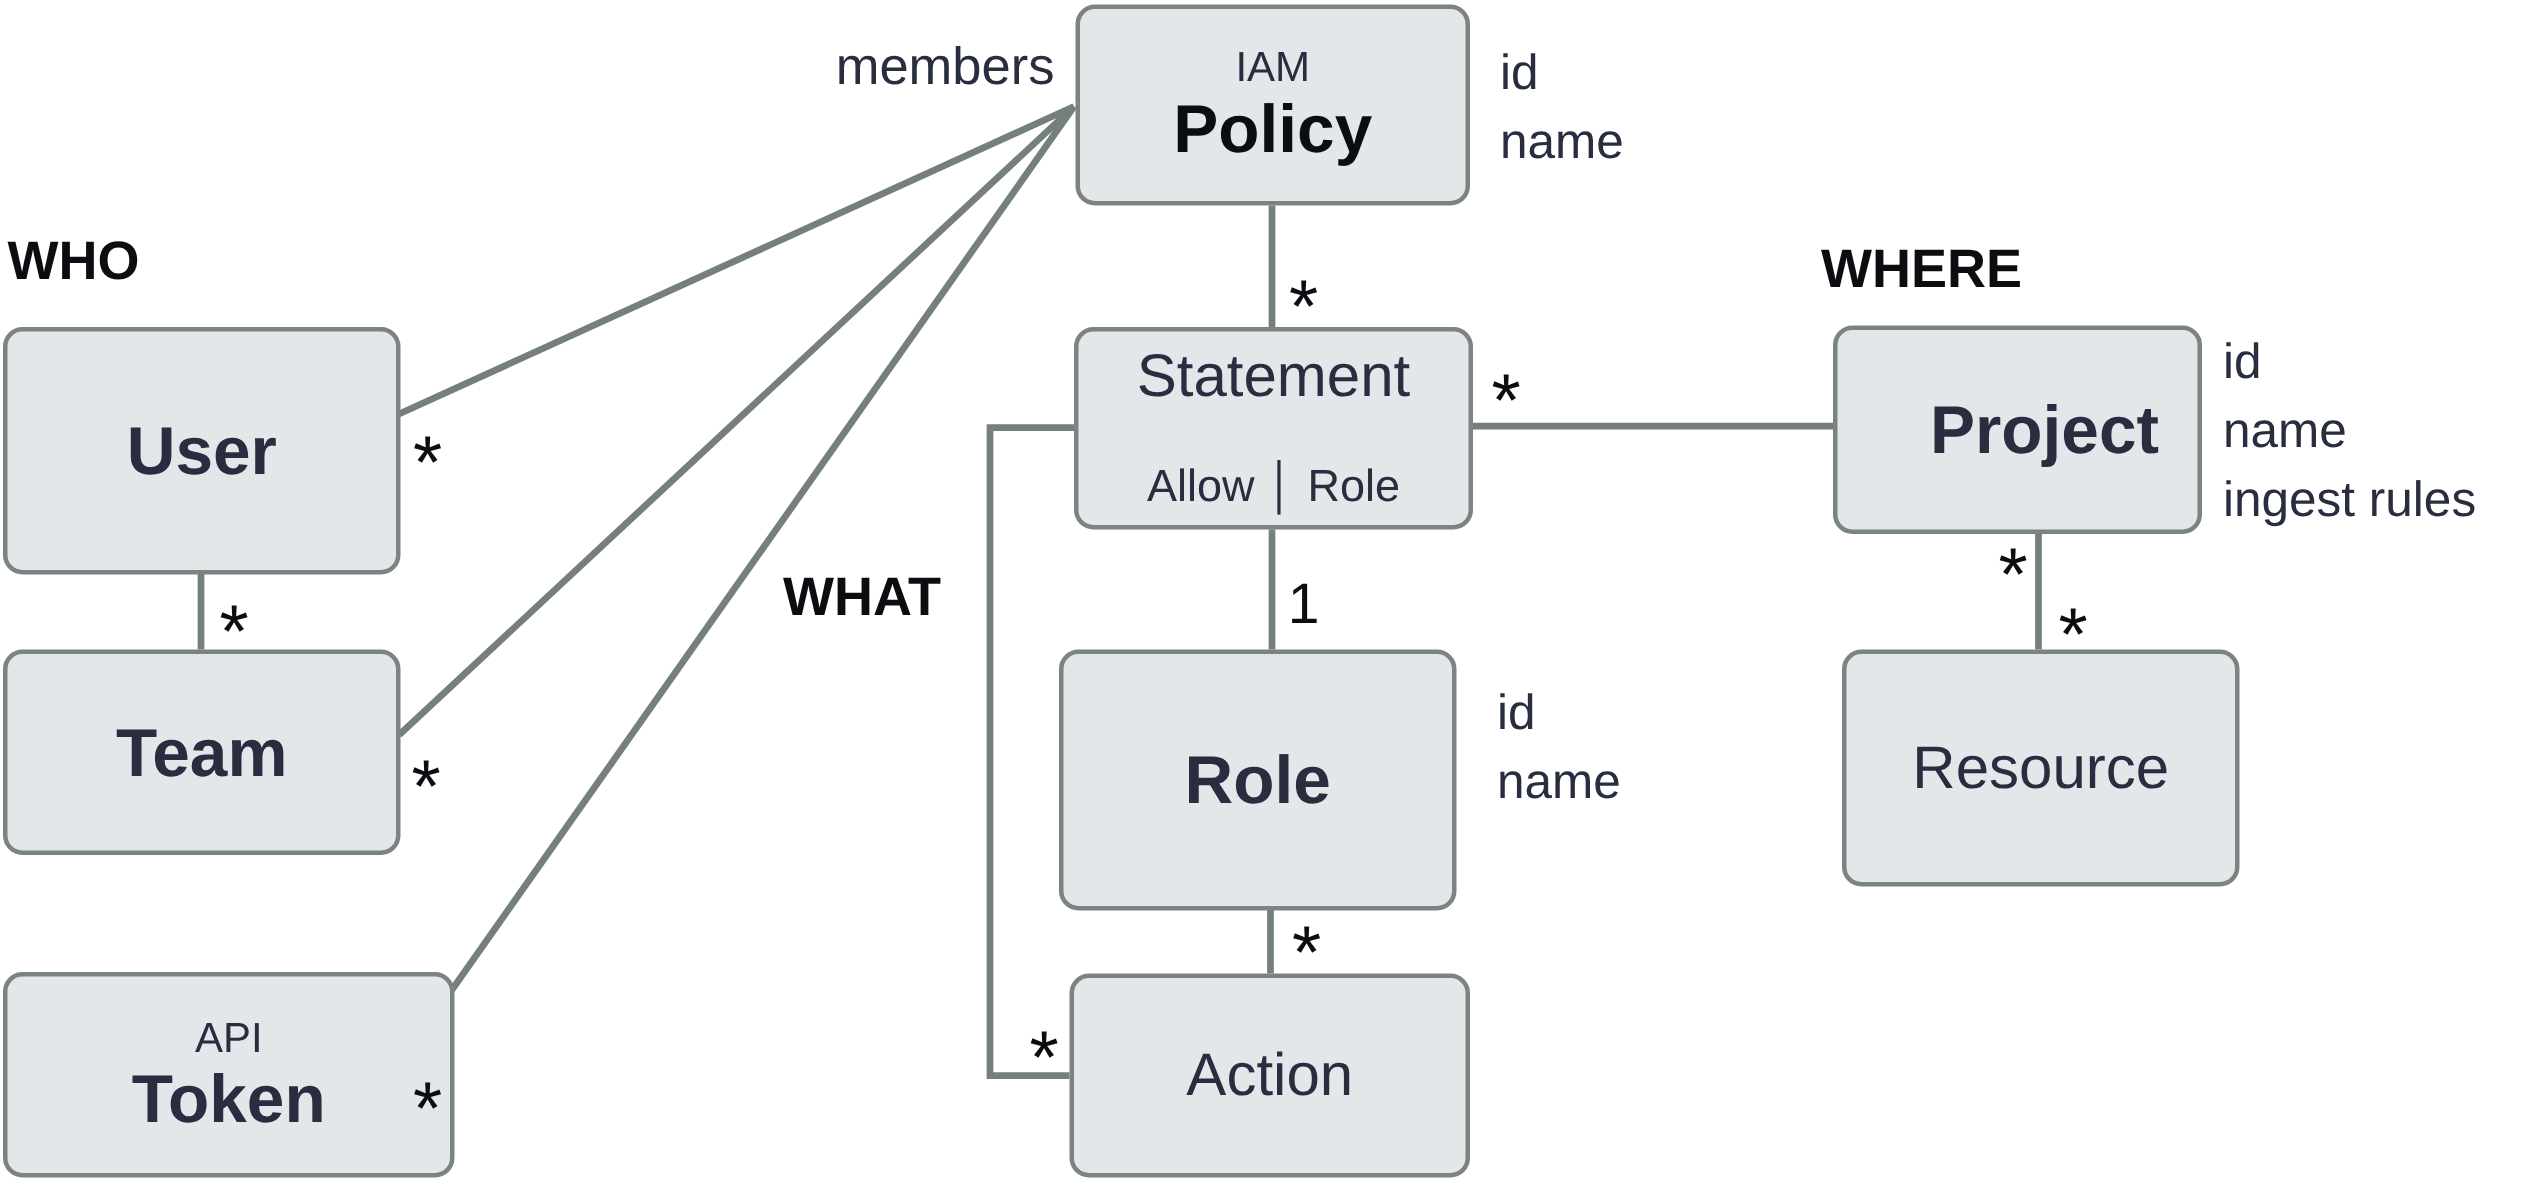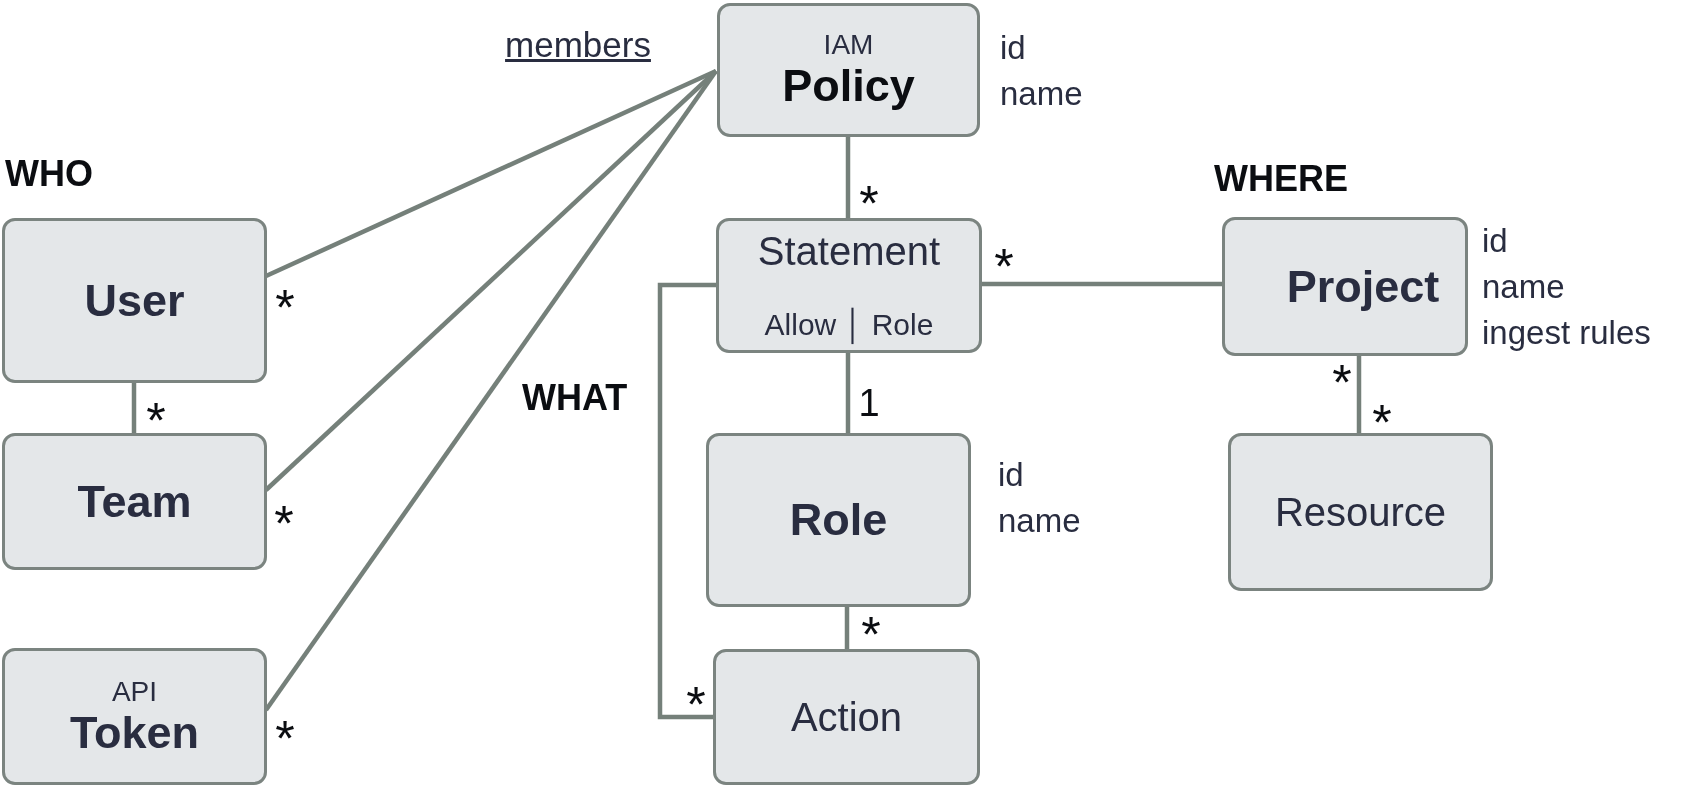--- a/index.html
+++ b/index.html
@@ -22,21 +22,21 @@
   .attrs{
     position:absolute;font-size:33px;line-height:46px;color:#292d40;
     display:flex;flex-direction:column;white-space:nowrap;
   }
   .section-label{
     position:absolute;font-size:36px;font-weight:bold;color:#0b0d11;white-space:nowrap;
   }
   .edge-label{
     position:absolute;color:#292d40;font-size:35px;white-space:nowrap;
   }
-  .edge-label.right-align{text-align:center;text-decoration:underline;}
+  .edge-label.right-align{text-align:right;}
   .mult{
     position:absolute;color:#0b0d11;font-size:50px;line-height:1;
     transform:translateX(-50%);white-space:nowrap;
   }
   .mult.one{font-size:38px;font-weight:normal;}
 </style>
 </head>
 <body>
 
 <div class="canvas">
@@ -64,21 +64,21 @@
   </div>
 
   <div class="entity" style="left:2px;top:218px;width:265px;height:165px;">
     <div class="title-bold">User</div>
   </div>
 
   <div class="entity" style="left:2px;top:433px;width:265px;height:137px;">
     <div class="title-bold">Team</div>
   </div>
 
-  <div class="entity" style="left:2px;top:648px;width:265px;height:137px;">
+  <div class="entity" style="left:2px;top:648px;width:301px;height:137px;">
     <div class="pretitle">API</div>
     <div class="title-bold">Token</div>
   </div>
 
   <div class="entity" style="left:716px;top:218px;width:266px;height:135px;gap:28px;">
     <div class="title-reg">Statement</div>
     <div class="subtitle">Allow │ Role</div>
   </div>
 
   <div class="entity" style="left:706px;top:433px;width:265px;height:174px;">

